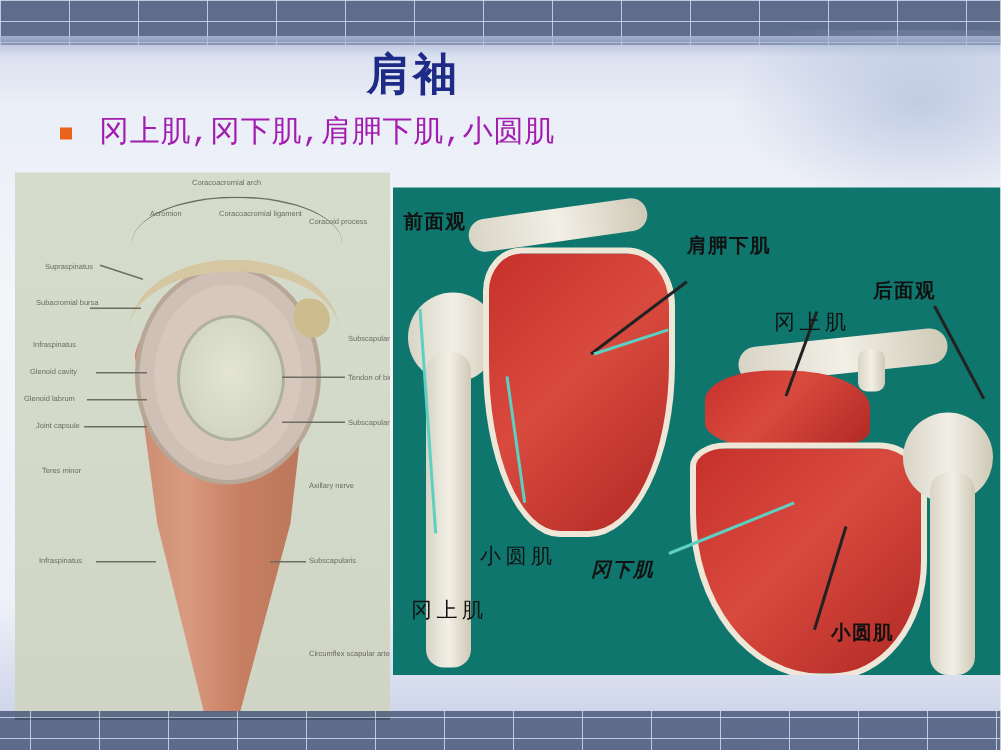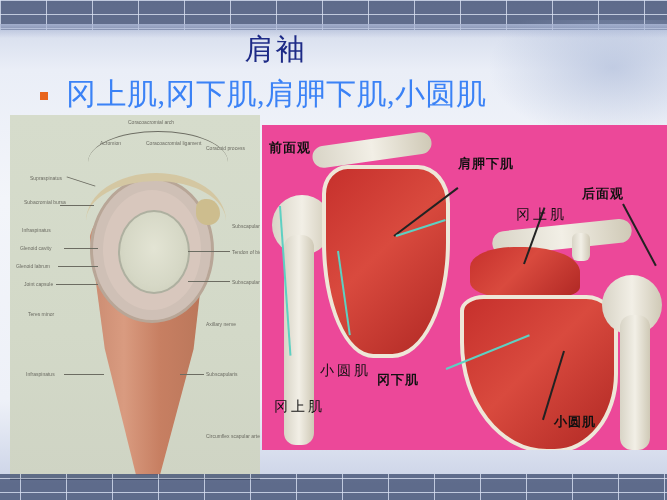--- a/index.html
+++ b/index.html
@@ -25,29 +25,30 @@
       background: linear-gradient(180deg, rgba(170,182,212,0.9), rgba(232,236,246,0));
     }
     .swirl {
       position: absolute; right: 0; top: 20px; width: 180px; height: 120px;
       background: radial-gradient(ellipse at 70% 40%, rgba(160,176,210,0.55), rgba(230,235,245,0) 70%);
     }
     .title {
       position: absolute; top: 30px; left: 0; width: 551px; text-align: center;
       font-size: 29px; color: #1d2a86; letter-spacing: 2px;
       font-family: "DejaVu Sans", "Liberation Sans", sans-serif;
+      font-weight: bold;
     }
     .bullet-row {
       position: absolute; top: 74px; left: 40px; display: flex; align-items: center;
     }
     .bullet {
       width: 8px; height: 8px; background: #e8641b; margin-right: 18px; margin-top: 2px;
     }
     .bullet-text {
-      font-size: 30px; color: #3b82f6; font-family: Liberation Serif, serif; letter-spacing: 0.5px;
+      font-size: 20px; color: #a21caf; font-family: Liberation Mono, monospace; letter-spacing: 0.5px;
     }
     
     .photo-left {
       position: absolute; left: 10px; top: 115px; width: 250px; height: 363px;
       background: linear-gradient(180deg, #d6dccc 0%, #d3d9c8 60%, #cfd4c4 100%);
       border-bottom: 2px solid #222; overflow: hidden;
     }
     .photo-left .lbl {
       position: absolute; font-size: 5px; color: #6b6b62; font-family: "Liberation Sans", sans-serif; white-space: nowrap;
     }
@@ -72,21 +73,21 @@
     .acromion {
       position: absolute; left: 76px; top: 58px; width: 140px; height: 40px;
       border-top: 8px solid #d4c7a2; border-radius: 50% 50% 0 0 / 100% 100% 0 0;
     }
     .coracoid {
       position: absolute; left: 186px; top: 84px; width: 24px; height: 26px; border-radius: 40% 60% 50% 50%;
       background: #cdbd8e;
     }
     
     .photo-right {
-      position: absolute; left: 262px; top: 125px; width: 405px; height: 325px; background: #ec4899; overflow: hidden;
+      position: absolute; left: 262px; top: 125px; width: 405px; height: 325px; background: #0f766e; overflow: hidden;
     }
     .bone { position: absolute; background: linear-gradient(90deg, #d8d4c6, #f2efe6 50%, #cfc9b6); border-radius: 40px; }
     .muscle { position: absolute; background: linear-gradient(135deg, #c6302c 0%, #d94a3e 45%, #b02824 100%); }
     .pointer { position: absolute; height: 2px; background: #222; transform-origin: 0 50%; }
     .pointer.cyan { background: #5ed0c2; }
     .cn-label {
       position: absolute; font-size: 13px; color: #111; font-family: "DejaVu Sans", sans-serif; font-weight: bold; white-space: nowrap; letter-spacing: 1px;
     }
     .cn-label.light { font-weight: normal; font-size: 14px; letter-spacing: 3px; margin-top: 23px; }
   </style>
@@ -167,18 +168,18 @@
     <div class="pointer cyan" style="left:18px;top:80px;width:150px;transform:rotate(86deg);"></div>
     <div class="pointer cyan" style="left:184px;top:243px;width:90px;transform:rotate(-22deg);"></div>
     <div class="pointer" style="left:302px;top:225px;width:72px;transform:rotate(107deg);"></div>
 
     <span class="cn-label" style="left:7px;top:14px;">前面观</span>
     <span class="cn-label" style="left:320px;top:16px;margin-top:44px;">后面观</span>
     <span class="cn-label" style="left:196px;top:30px;">肩胛下肌</span>
     <span class="cn-label light" style="left:254px;top:58px;">冈上肌</span>
     <span class="cn-label light" style="left:58px;top:214px;">小圆肌</span>
     <span class="cn-label light" style="left:12px;top:250px;">冈上肌</span>
-    <span class="cn-label" style="left:115px;top:246px;">冈下肌</span>
+    <span class="cn-label" style="left:132px;top:246px;font-style:italic;">冈下肌</span>
     <span class="cn-label" style="left:292px;top:288px;">小圆肌</span>
   </div>
 
   <div class="brick-band bottom"></div>
 </div>
 
 </body></html>

